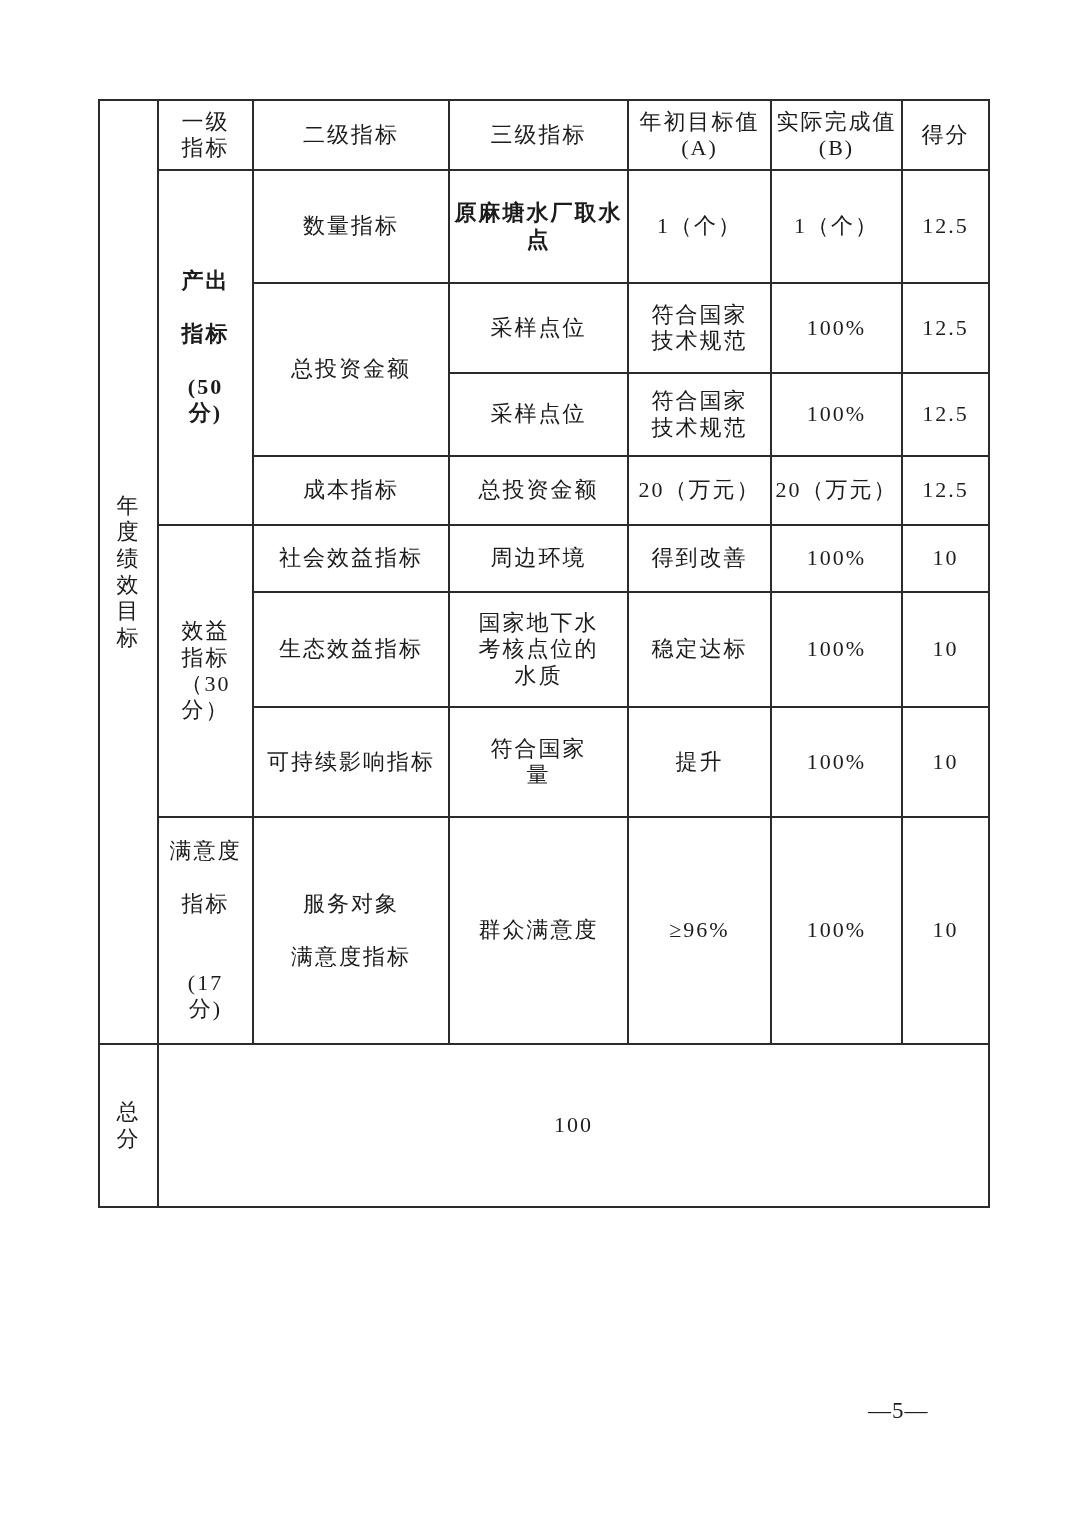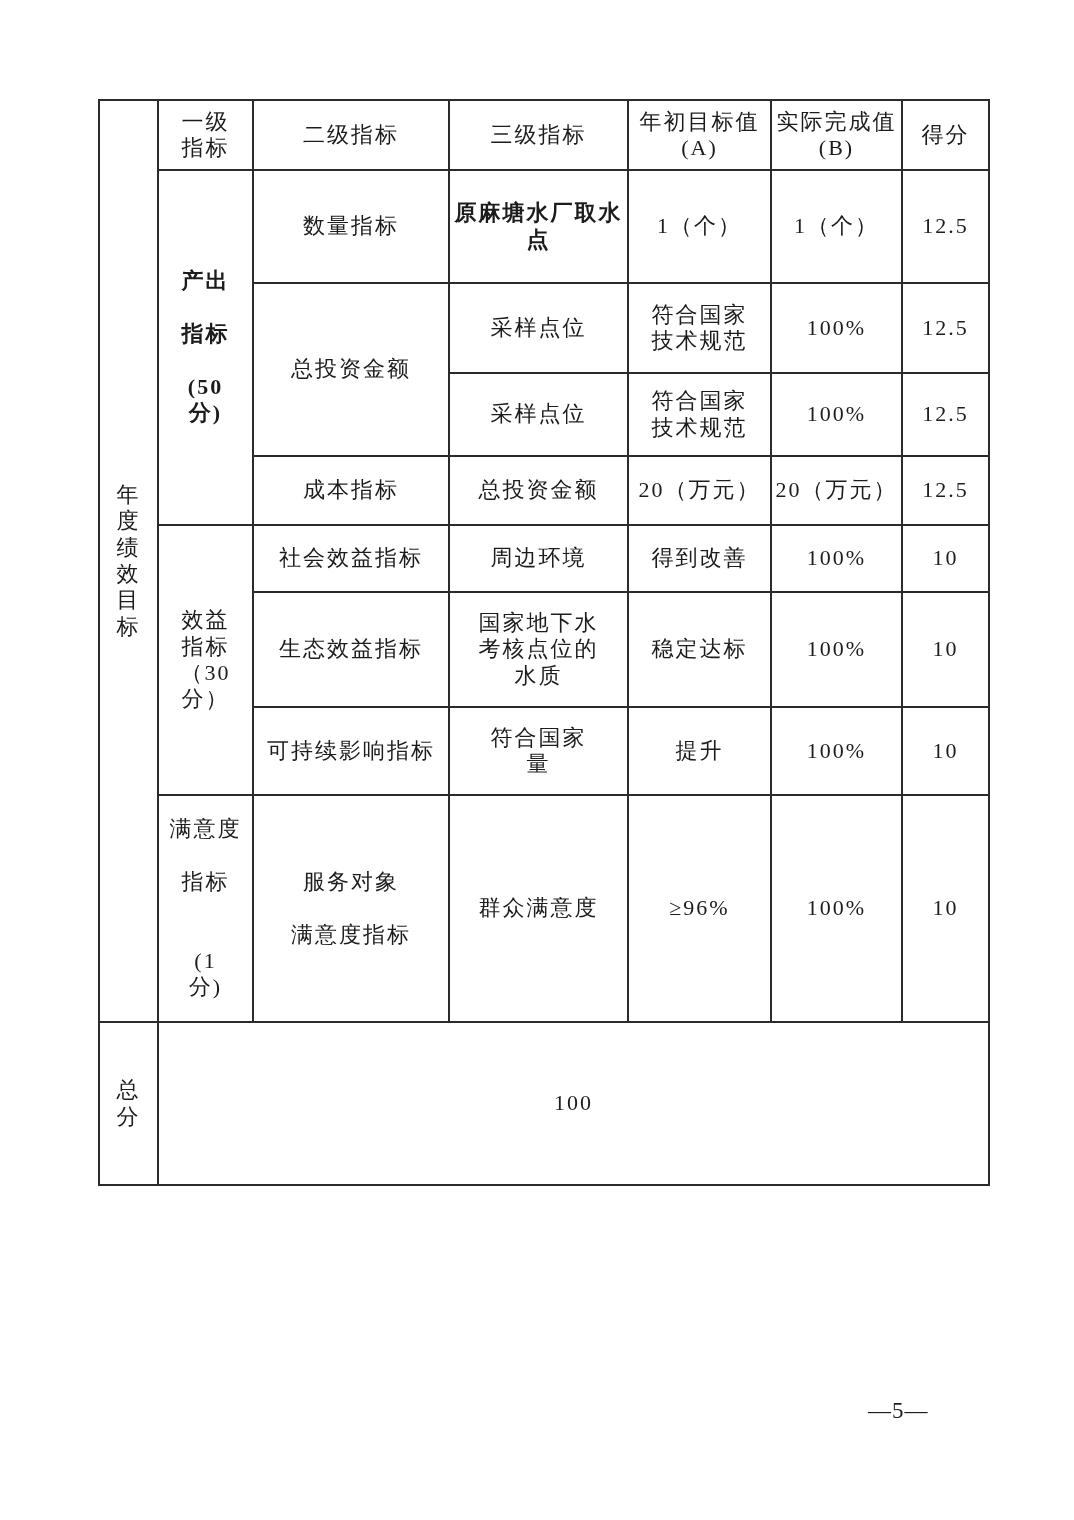--- a/index.html
+++ b/index.html
@@ -36,21 +36,21 @@
     overflow: hidden;
   }
   
   tr.r-h  { height: 70px; }
   tr.r1   { height: 113px; }
   tr.r2   { height: 90px; }
   tr.r3   { height: 83px; }
   tr.r4   { height: 69px; }
   tr.r5   { height: 67px; }
   tr.r6   { height: 115px; }
-  tr.r7   { height: 88px; }
+  tr.r7   { height: 110px; }
   tr.r8   { height: 227px; }
   tr.r9   { height: 163px; }
 
   td.corner {
     vertical-align: top;
     padding-top: 205px;
     line-height: 25px;
     letter-spacing: 0;
   }
   td.hdr { line-height: 28px; }
@@ -205,21 +205,21 @@
         <td>提升</td>
         <td>100%</td>
         <td class="score">10</td>
       </tr>
       <tr class="r8">
         <td class="g3">满意度
 
 指标
 
 
-(1
+(17
 分)</td>
         <td class="lvl2-tall">服务对象
 
 满意度指标</td>
         <td class="low">群众满意度</td>
         <td class="low">≥96%</td>
         <td class="low">100%</td>
         <td class="score low">10</td>
       </tr>
       <tr class="r9">

